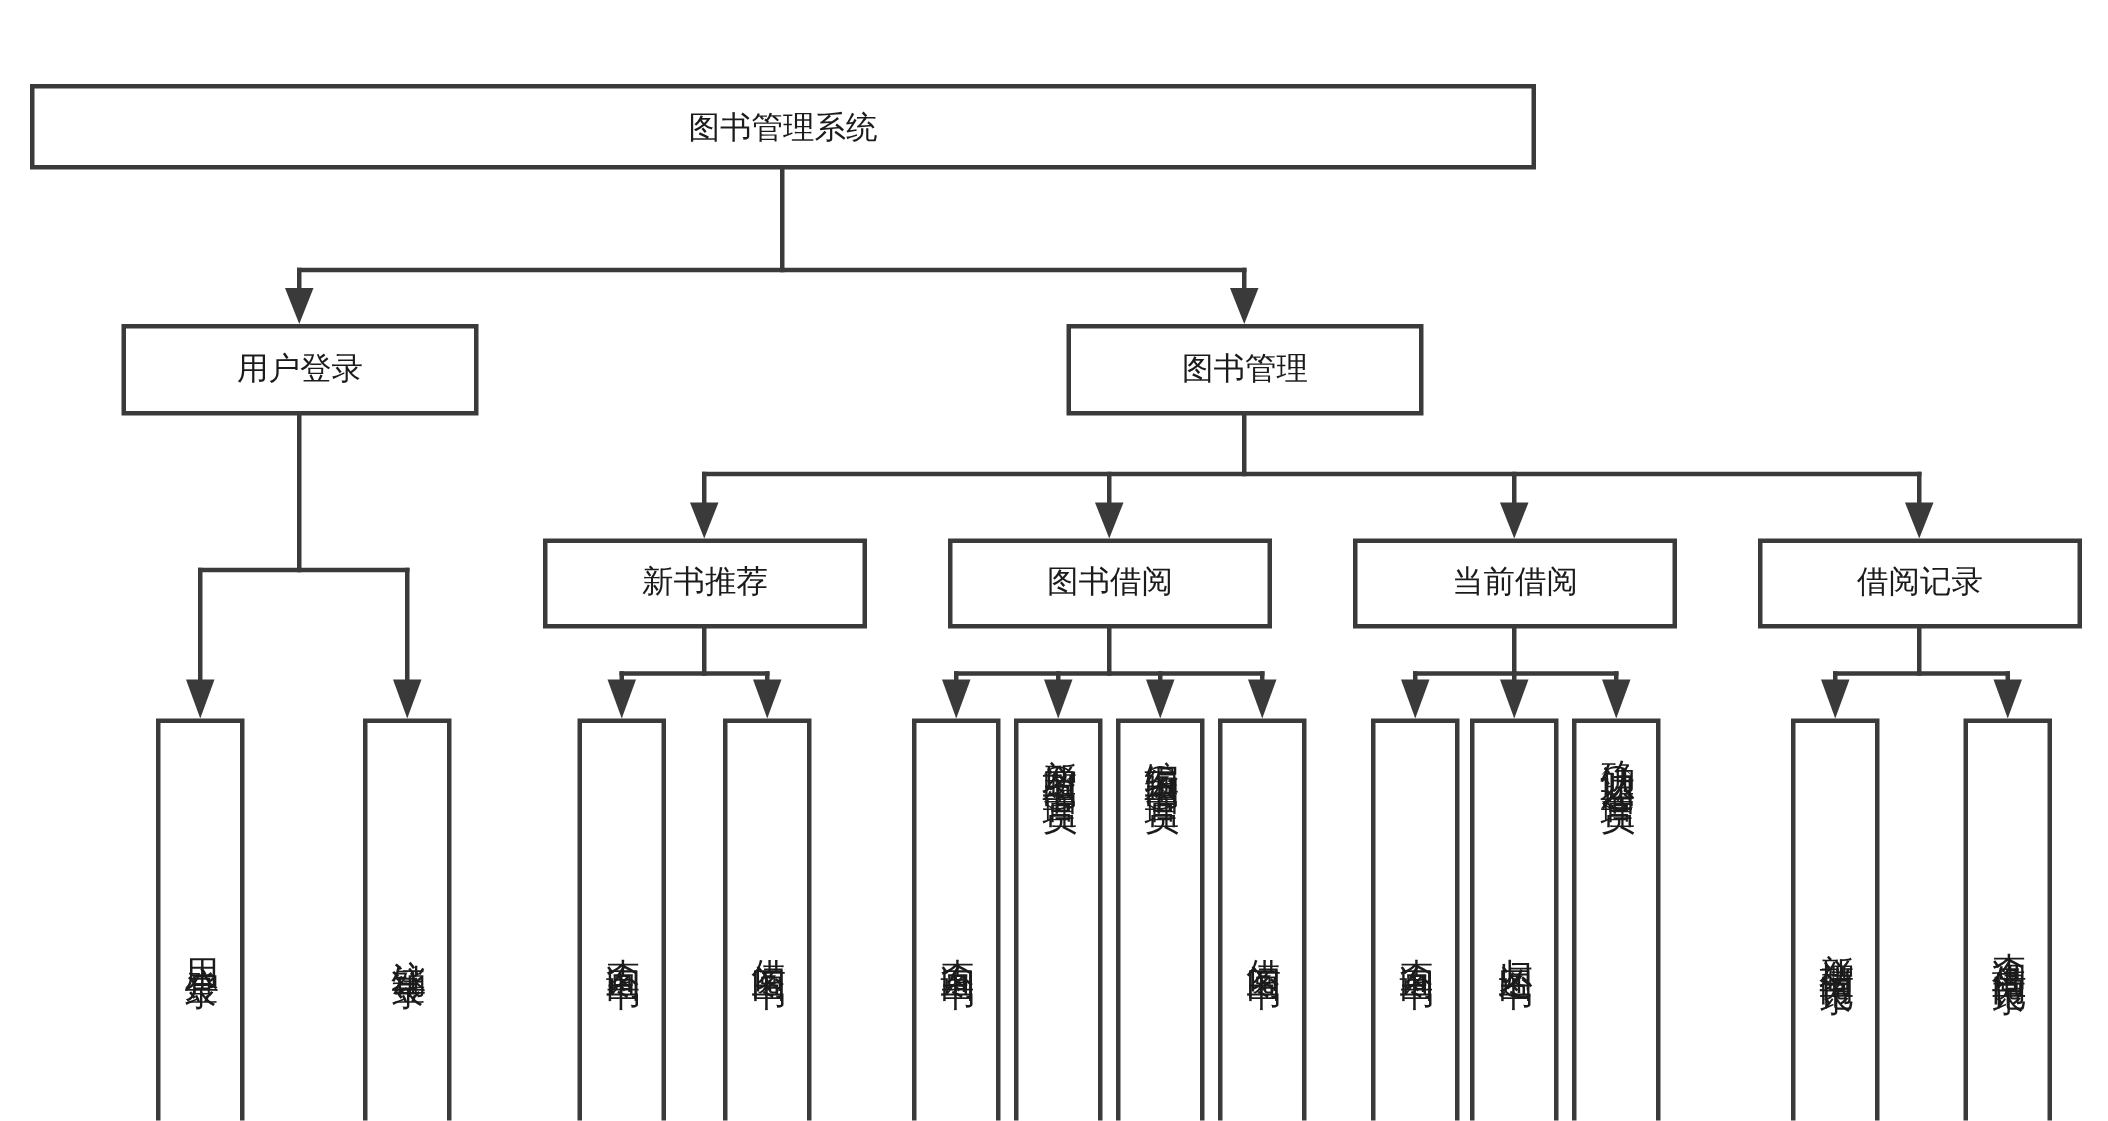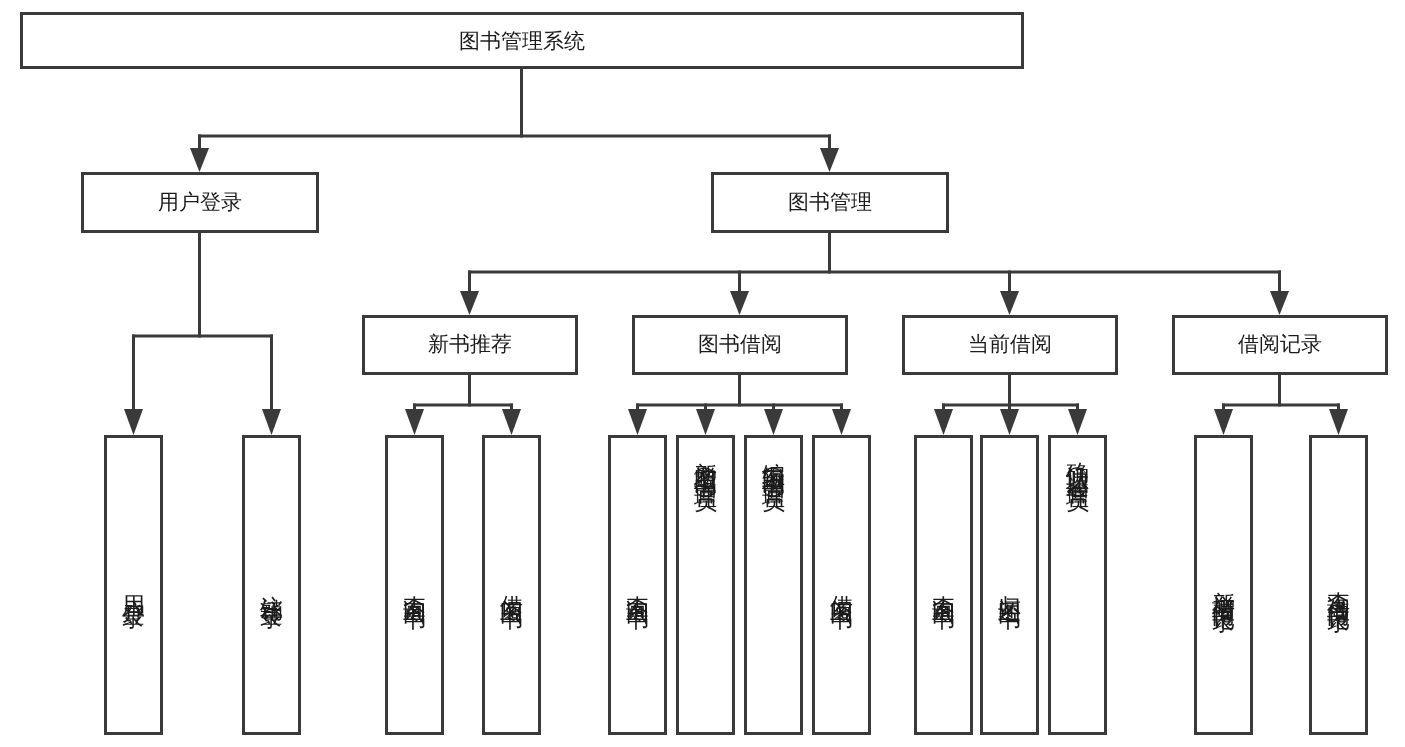--- a/index.html
+++ b/index.html
@@ -12,20 +12,21 @@
     width: 1405px;
     height: 747px;
     font-family: "DejaVu Sans", "Liberation Sans", sans-serif;
     overflow: hidden;
   }
   #diagram-root {
     position: relative;
     width: 1405px;
     height: 550px;
     background: #ffffff;
+    margin-top: 44px;
   }
   svg.diagram-canvas {
     position: absolute;
     top: 0;
     left: 0;
     width: 1405px;
     height: 747px;
   }
   .node-rect {
     fill: #ffffff;

